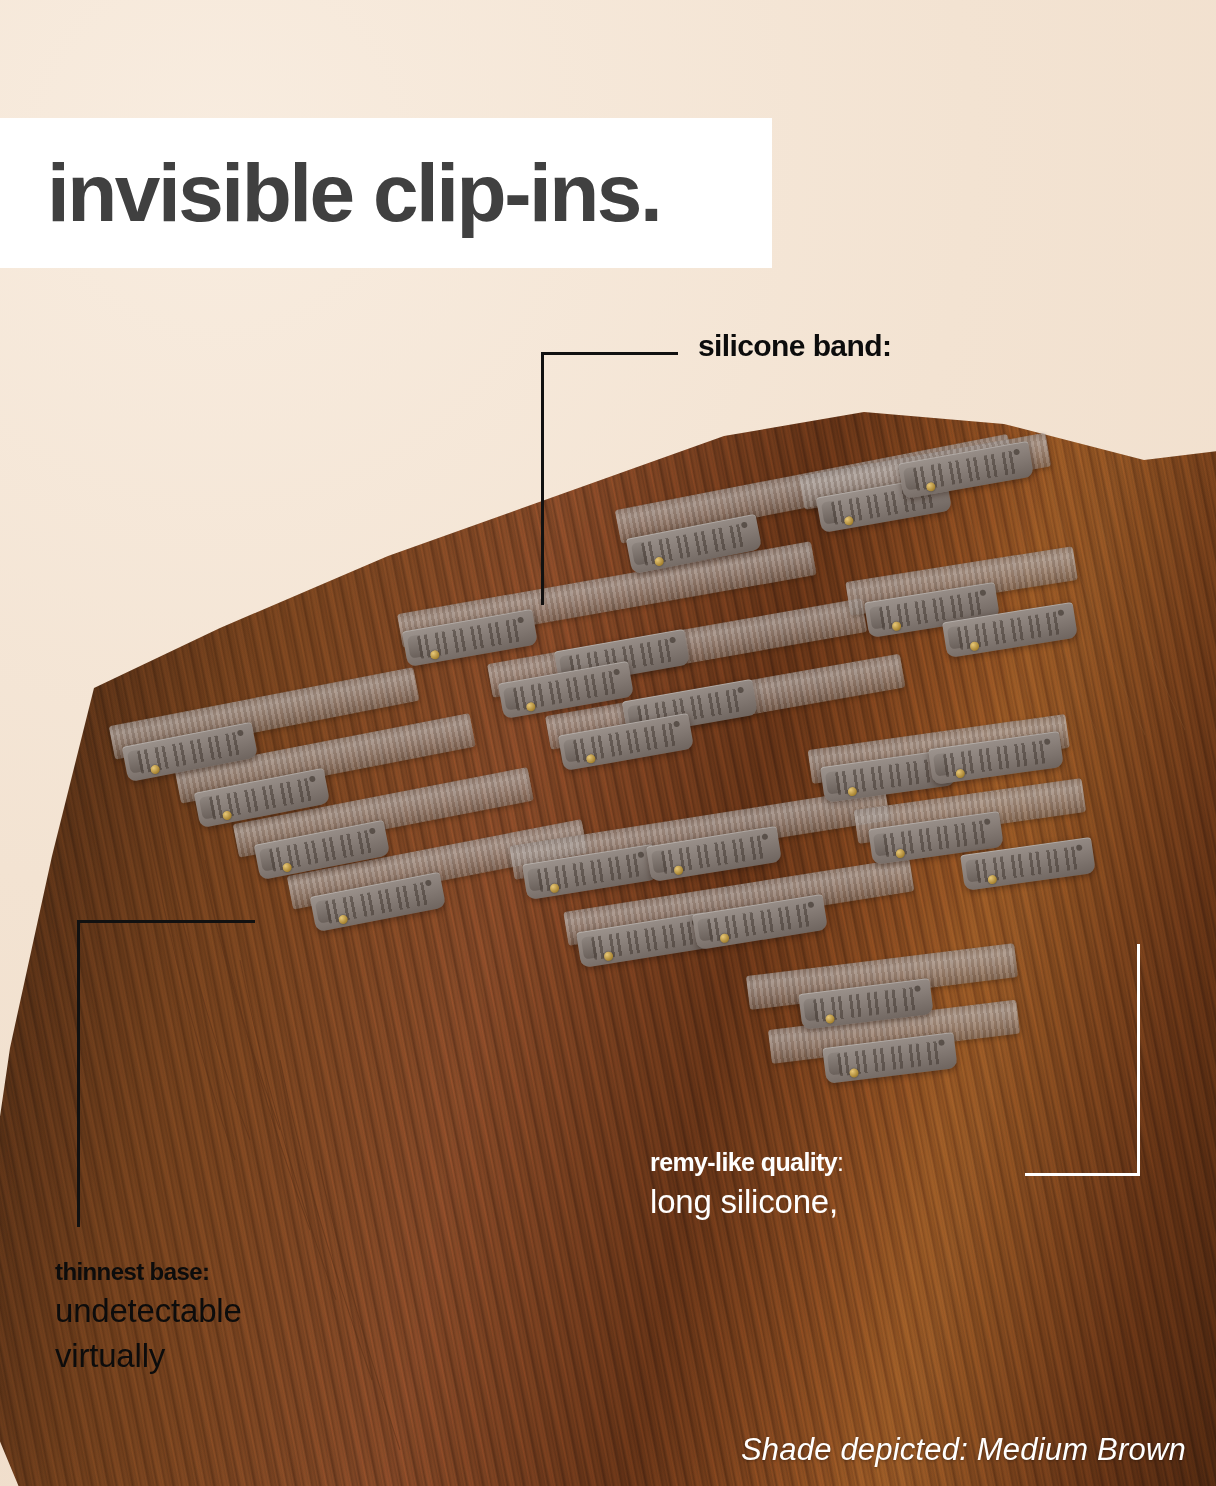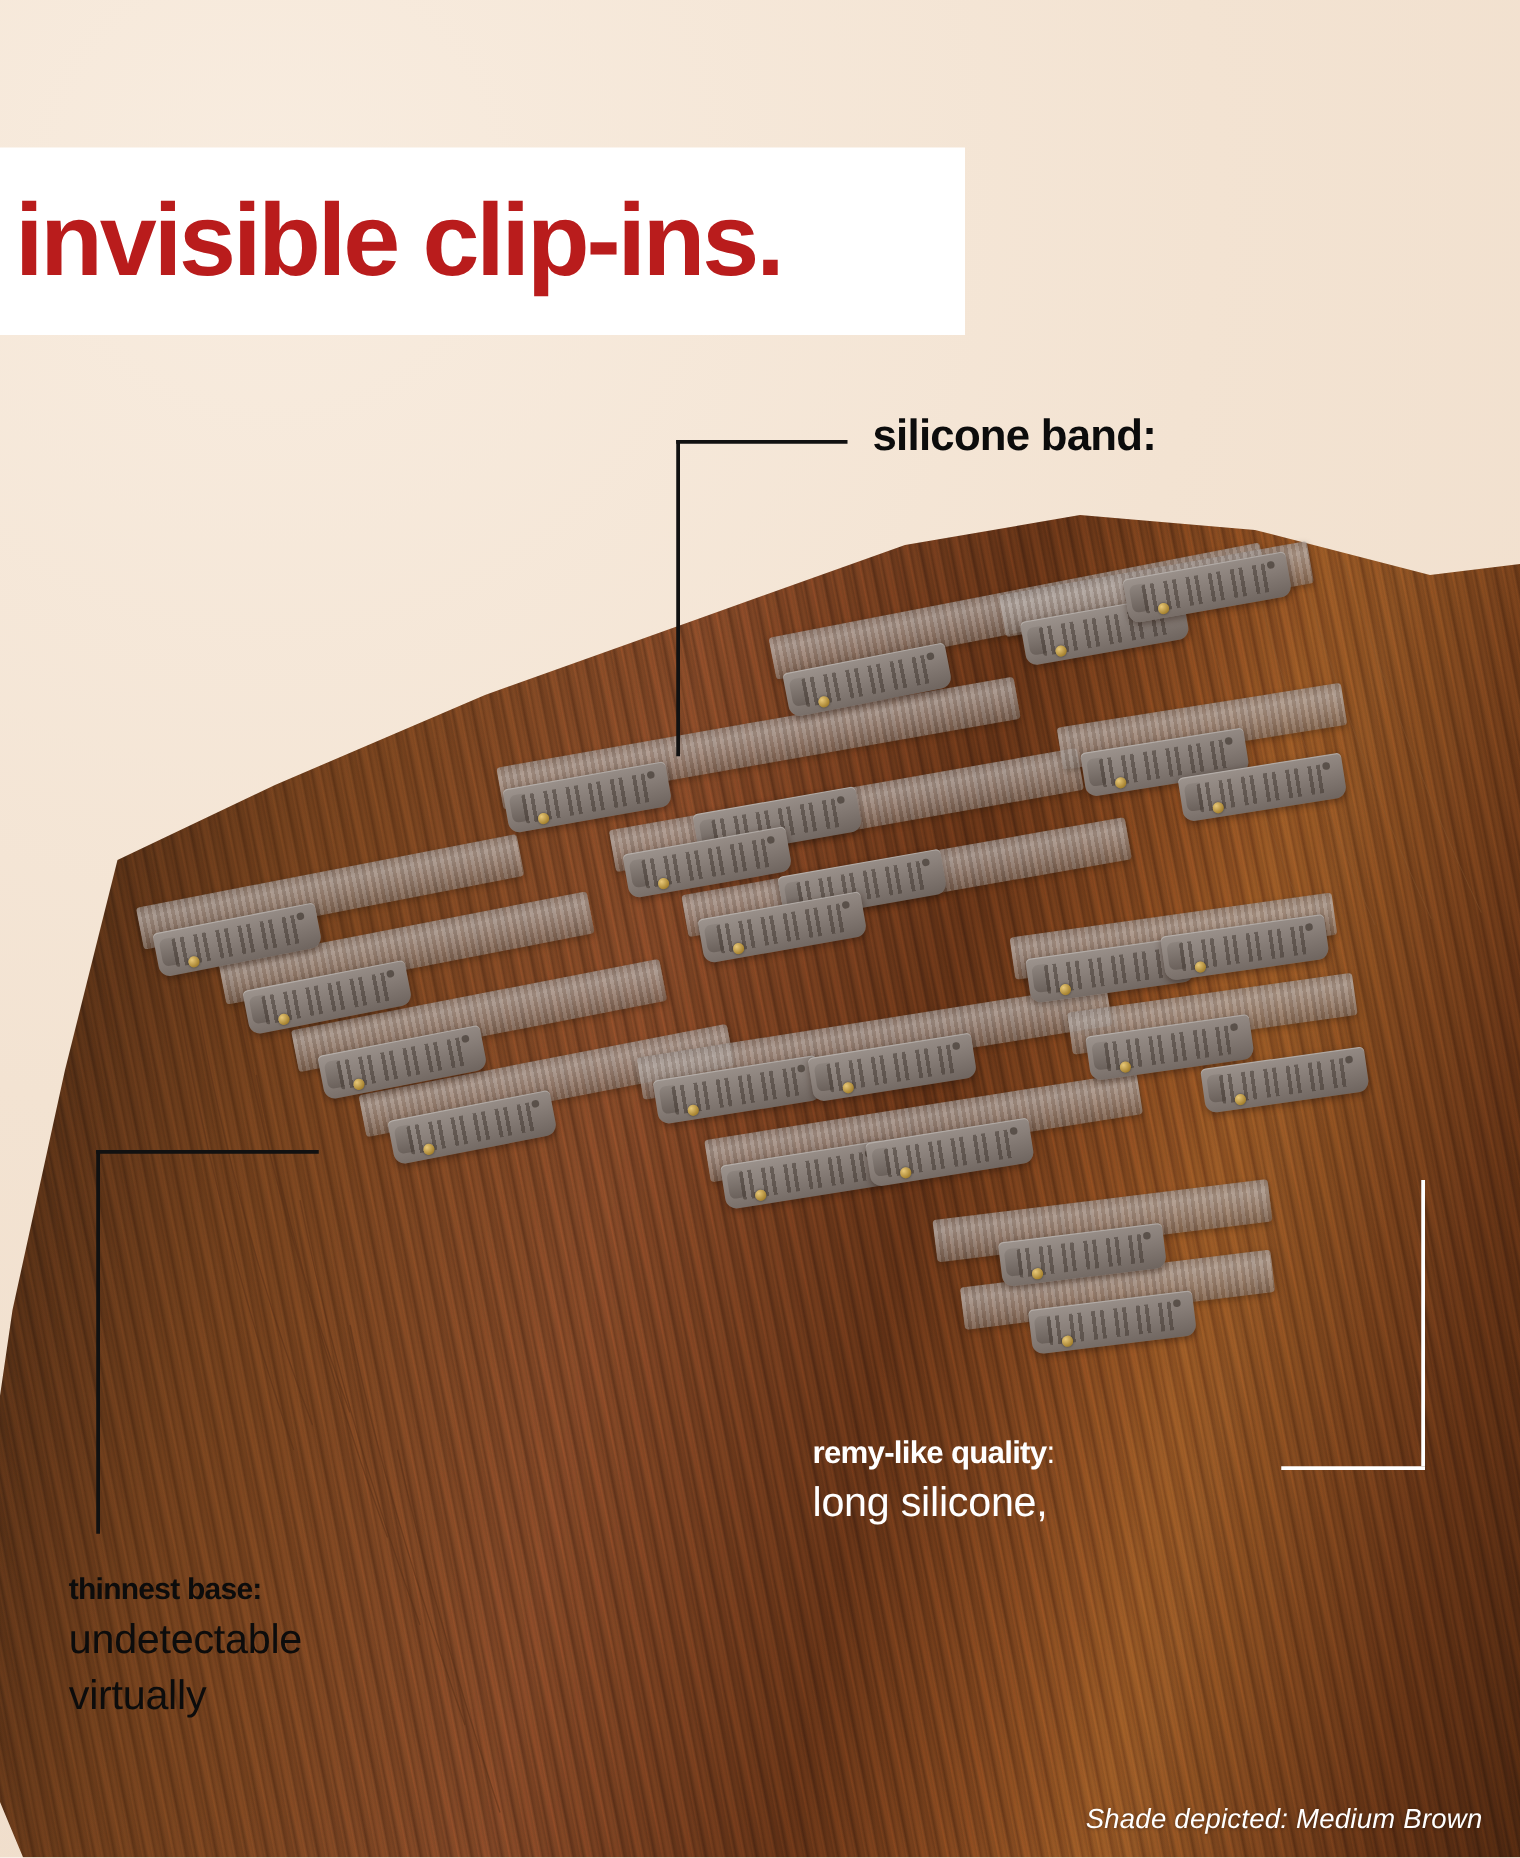--- a/index.html
+++ b/index.html
@@ -147,22 +147,22 @@
     position:absolute;
     left:0; top:118px;
     width:772px; height:150px;
     background:#ffffff;
     display:flex; align-items:center;
   }
   .title-text{
     font-size:82px;
     font-weight:800;
     letter-spacing:-2.5px;
-    color:#b91c1c;
-    padding-left:12px;
+    color:#404040;
+    padding-left:47px;
     line-height:1;
     font-family:"Liberation Sans", sans-serif;
   }
 
   
   .leader{ position:absolute; }
   .leader .h{ position:absolute; height:3px; }
   .leader .v{ position:absolute; width:3px; }
   .dark{ background:#111111; }
   .light{ background:#ffffff; }
@@ -177,39 +177,39 @@
   .callout .body{
     font-weight:400;
     letter-spacing:-0.2px;
     line-height:1.2;
   }
   .on-dark{ color:#ffffff; }
   .on-light{ color:#0c0c0c; }
 
   
   #c-silicone{ left:698px; top:328px; width:470px; }
-  #c-silicone .head{ font-size:35px; }
+  #c-silicone .head{ font-size:30px; }
   #c-silicone .body{ font-size:35px; margin-top:6px; }
 
   
   #c-thinnest{ left:55px; top:1258px; width:360px; }
   #c-thinnest .head{ font-size:24px; }
   #c-thinnest .body{ font-size:33px; margin-top:5px; }
 
   
   #c-remy{ left:650px; top:1148px; width:400px; }
   #c-remy .head{ font-size:25px; }
   #c-remy .body{ font-size:33px; margin-top:4px; }
   #c-remy .head .colon{ font-weight:400; }
 
   
   .shade{
     position:absolute;
     right:30px; bottom:18px;
-    font-size:22px;
+    font-size:31px;
     font-style:italic;
     color:#ffffff;
     letter-spacing:.2px;
     text-shadow:0 1px 3px rgba(0,0,0,.35);
   }
 </style>
 </head>
 <body>
 
 <div class="canvas">

